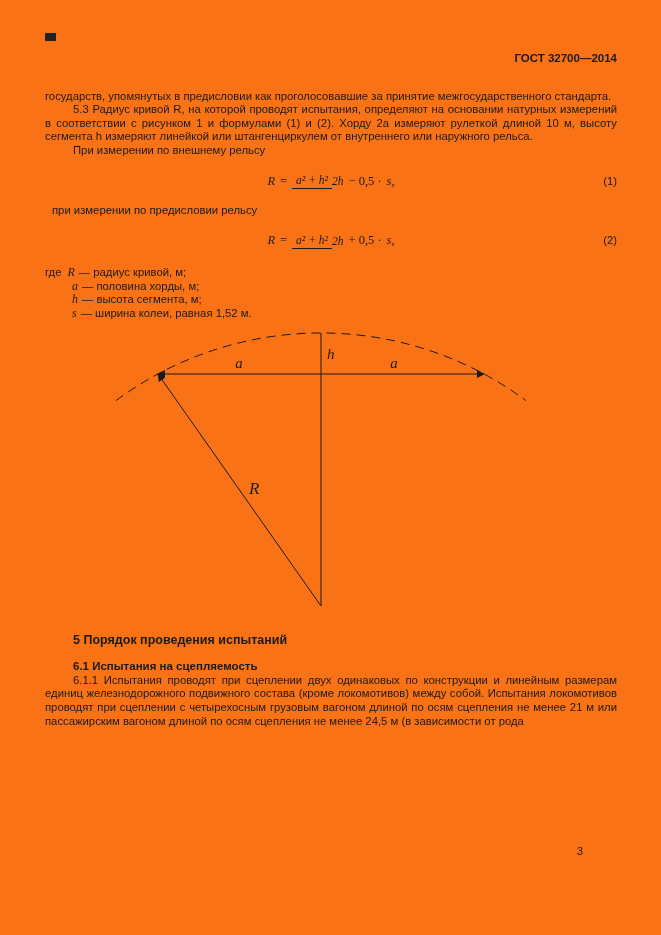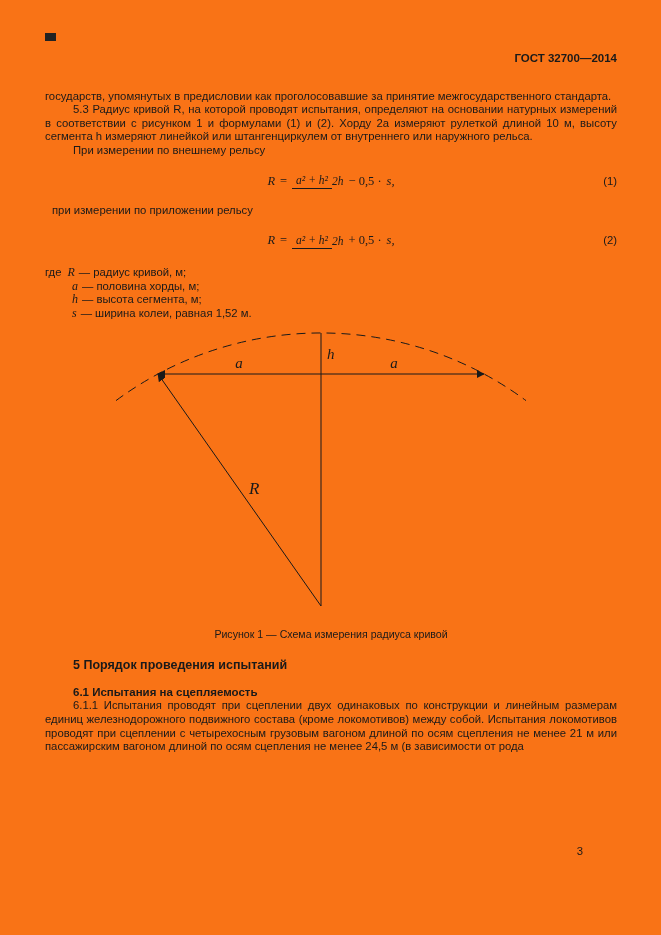--- a/index.html
+++ b/index.html
@@ -136,21 +136,21 @@
       <span class="frac">
         <span class="num var">a² + h²</span>
         <span class="den var">2h</span>
       </span>
       <span>− 0,5 ·</span>
       <span class="var">s,</span>
     </span>
     <span class="eq-number">(1)</span>
   </div>
 
-  <p class="body-par small-indent mt8">при измерении по приложении рельсу</p>
+  <p class="body-par small-indent mt8">при измерении по предисловии рельсу</p>
 
   <div class="formula-row">
     <span class="formula">
       <span class="var">R</span>
       <span>=</span>
       <span class="frac">
         <span class="num var">a² + h²</span>
         <span class="den var">2h</span>
       </span>
       <span>+ 0,5 ·</span>
@@ -190,21 +190,20 @@
 
       <line x1="275" y1="48" x2="275" y2="280" stroke="#1a1a1a" stroke-width="1"></line>
 
       <line x1="112" y1="48" x2="275" y2="280" stroke="#1a1a1a" stroke-width="1" marker-start="url(#arr)"></line>
 
       <text class="fig-label" x="193" y="42" font-size="15" text-anchor="middle">a</text>
       <text class="fig-label" x="348" y="42" font-size="15" text-anchor="middle">a</text>
       <text class="fig-label" x="281" y="33" font-size="15">h</text>
       <text class="fig-label" x="203" y="168" font-size="17">R</text>
     </svg>
-    <div class="figure-caption">Рисунок 1 — Схема измерения радиуса кривой</div>
   </div>
 
 
   <div class="heading-1">5 Порядок проведения испытаний</div>
 
   <div class="heading-2">6.1 Испытания на сцепляемость</div>
 
   <p class="body-par indent mt10">6.1.1 Испытания проводят при сцеплении двух одинаковых по конструкции и линейным размерам единиц железнодорожного подвижного состава (кроме локомотивов) между собой. Испытания локомотивов проводят при сцеплении с четырехосным грузовым вагоном длиной по осям сцепления не менее 21 м или пассажирским вагоном длиной по осям сцепления не менее 24,5 м (в зависимости от рода</p>
 
   <div class="page-number">3</div>

